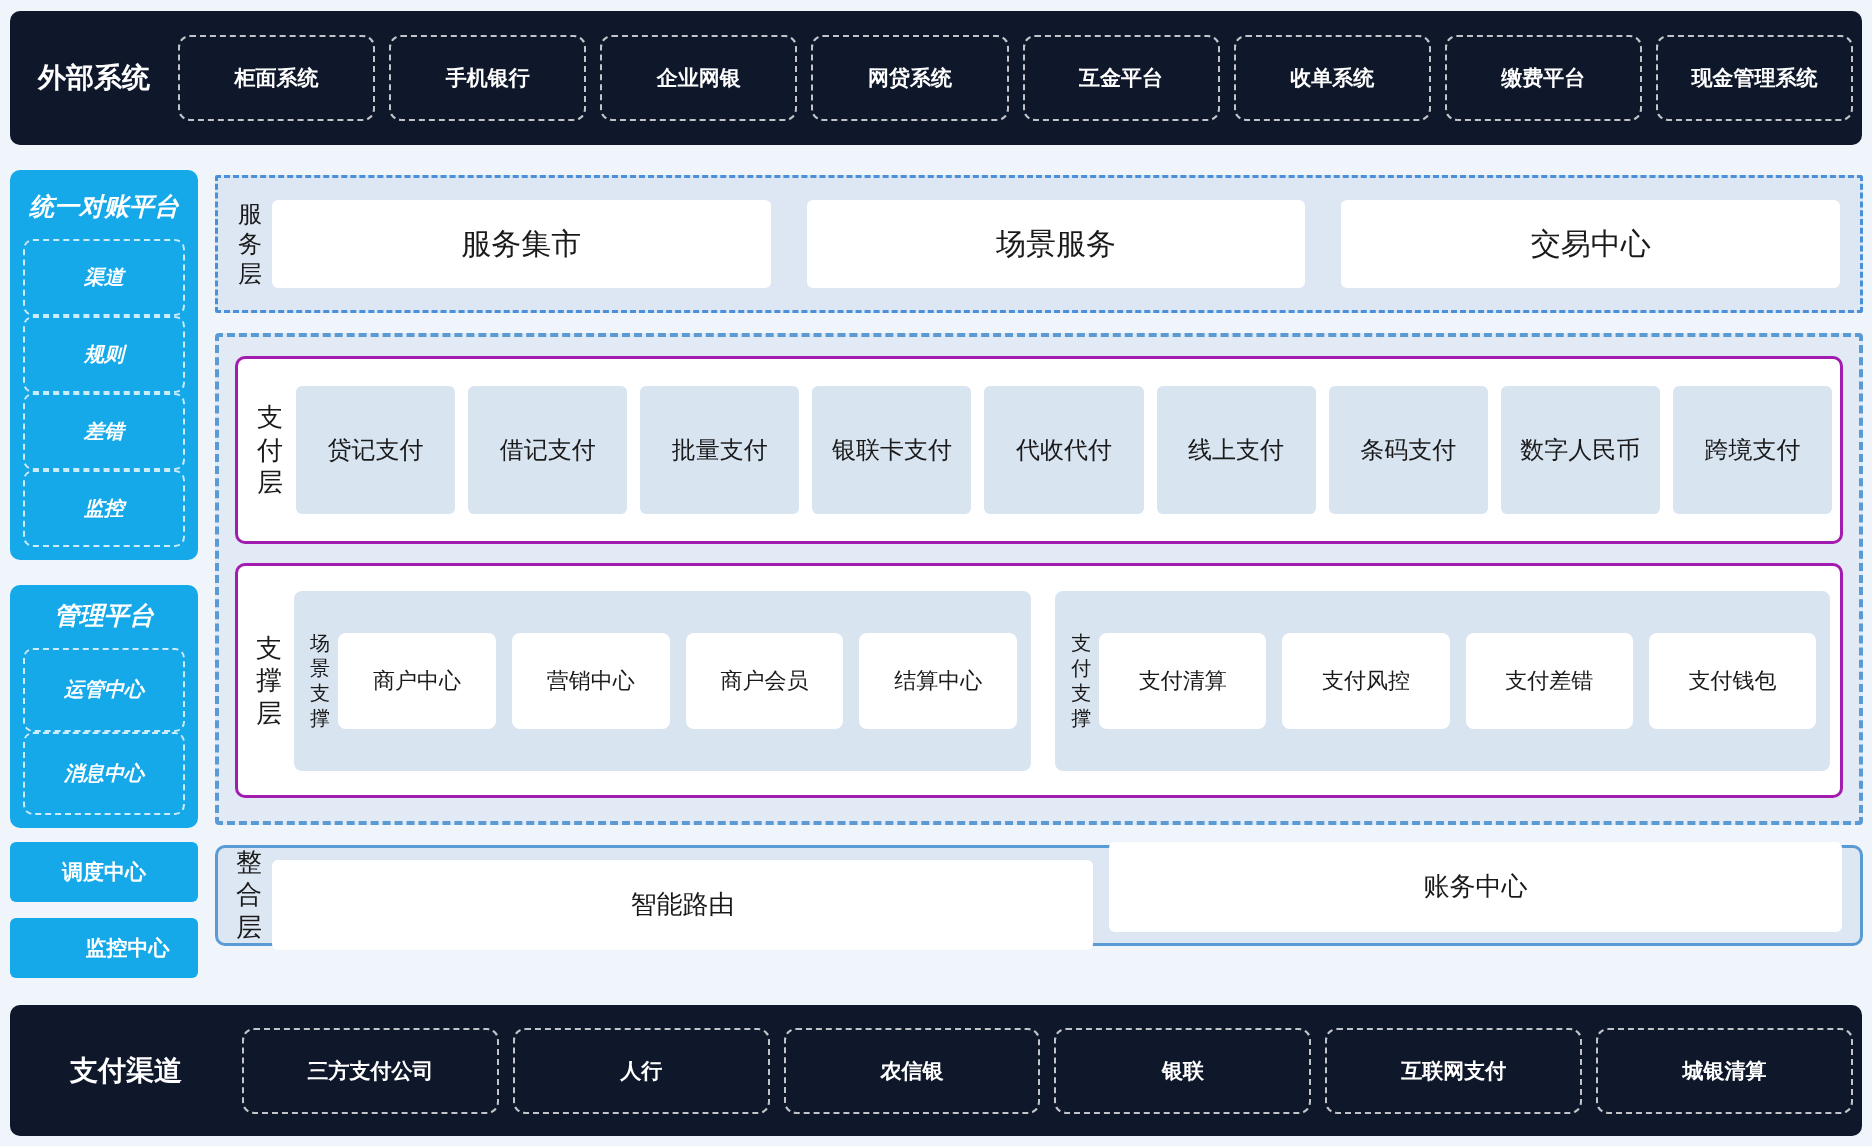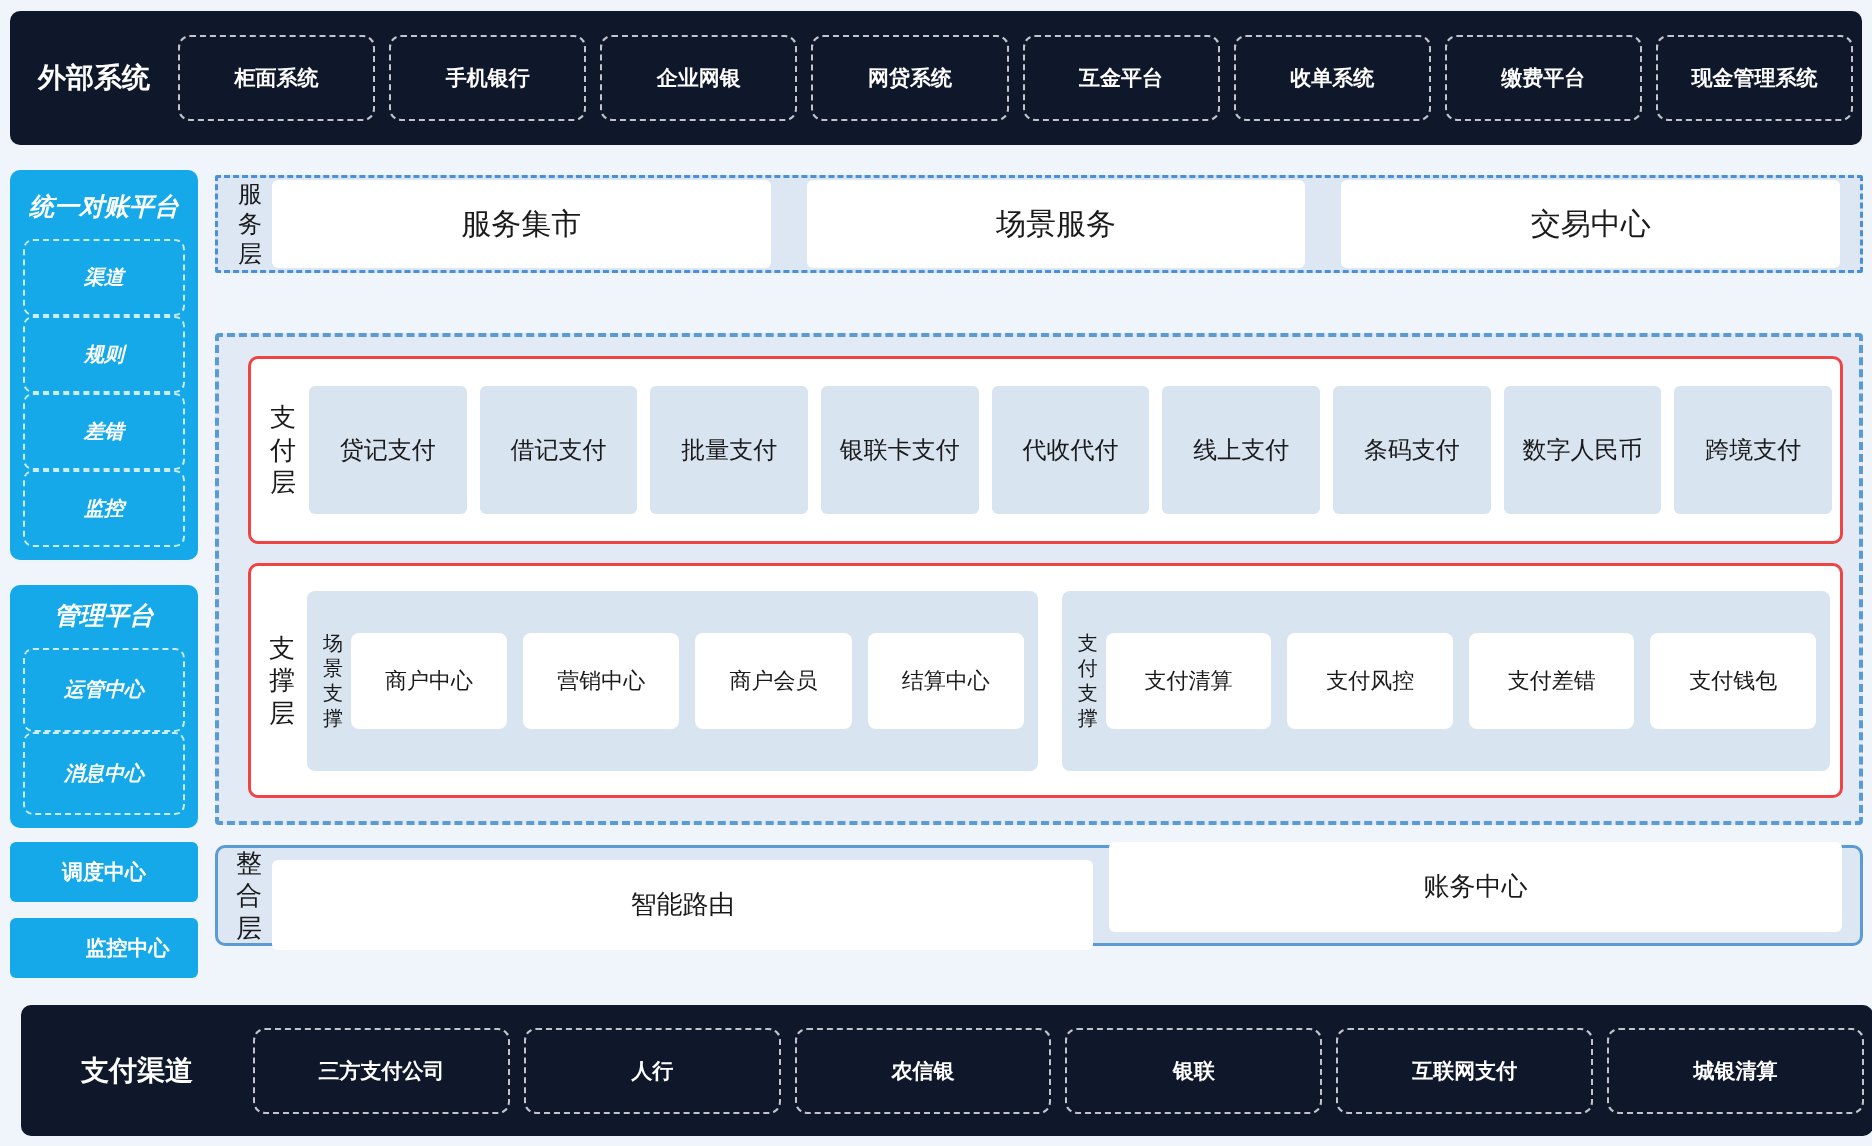--- a/index.html
+++ b/index.html
@@ -19,21 +19,21 @@
     overflow-wrap:anywhere; word-break:break-all;
   }
 
   
   .banner {
     position:absolute; left:10px; width:1852px;
     background:#0f172a; border-radius:10px;
     display:flex; align-items:center;
   }
   .banner.top    { top:11px;  height:134px; }
-  .banner.bottom { top:1005px; height:131px;margin-left:11px; }
+  .banner.bottom { top:1005px; height:131px; }
   .banner-label {
     color:#fff; font-weight:bold; font-size:28px;
     text-align:center; flex:0 0 168px;
   }
   .banner.bottom .banner-label { flex:0 0 232px; }
   .banner-items {
     flex:1; display:flex; gap:14px; margin-right:9px;
     align-items:center; height:100%;
   }
   .banner-item {
@@ -60,40 +60,40 @@
   .solo-box {
     position:absolute; left:10px; width:188px; height:60px;
     background:#15a9ea; border-radius:6px;
     color:#fff; font-weight:bold; font-size:21px;
   }
   .solo-1 { top:842px; }
   .solo-2 { top:918px;padding-left:47px; }
 
   
   .service-layer {
-    position:absolute; left:215px; top:175px; width:1648px; height:98px;
+    position:absolute; left:215px; top:175px; width:1648px; height:138px;
     background:#dce7f3; border:3px dashed #4a90d8; border-radius:2px;
     display:flex; align-items:center; padding:0 20px 0 10px;
   }
   .layer-label { font-size:24px; color:#1a1a1a; flex:0 0 44px; display:flex; justify-content:center; }
   .service-items { flex:1; display:flex; gap:36px; }
   .service-item {
     flex:1; height:88px; background:#fff; border-radius:6px;
     font-size:30px;
   }
 
   
   .dashed-wrap {
     position:absolute; left:215px; top:333px; width:1648px; height:492px;
     border:4px dashed #5b9bd5; border-radius:4px;
     background:#e1eaf5; padding:19px 16px;
   }
   .solid-box {
-    background:#fff; border:3px solid #ef4444; border-radius:10px;
-    display:flex; align-items:center;margin-left:13px;
+    background:#fff; border:3px solid #a21caf; border-radius:10px;
+    display:flex; align-items:center;
   }
   .payment-box { height:188px; margin-bottom:19px; padding:0 8px 0 6px; }
   .payment-box .layer-label { flex:0 0 52px; font-size:26px; }
   .payment-items { flex:1; display:flex; gap:13px; }
   .payment-item {
     flex:1; height:128px; background:#d9e4f1; border-radius:6px;
     font-size:24px;
   }
 
   .support-box { height:235px; padding:0 10px 0 6px; }
@@ -109,21 +109,21 @@
   .group-items { flex:1; display:flex; gap:16px; }
   .group-item {
     flex:1; height:96px; background:#fff; border-radius:8px;
     font-size:22px;
   }
 
   
   .integration-layer {
     position:absolute; left:215px; top:845px; width:1648px; height:101px;
     background:#dce7f3; border:3px solid #5b9bd5; border-radius:10px;
-    display:flex; align-items:center; padding:0 18px 0 8px;
+    display:flex; align-items:center; padding:0 18px 0 8px;font-family:Liberation Serif, serif;
   }
   .integration-layer .layer-label { flex:0 0 46px; font-size:26px; }
   .integration-items { flex:1; display:flex; gap:16px; }
   .integration-item { height:90px; background:#fff; border-radius:6px; font-size:26px; }
   .integration-item.a { flex:1.12;margin-top:18px; }
   .integration-item.b { flex:1; }
 </style>
 </head>
 <body>
 

